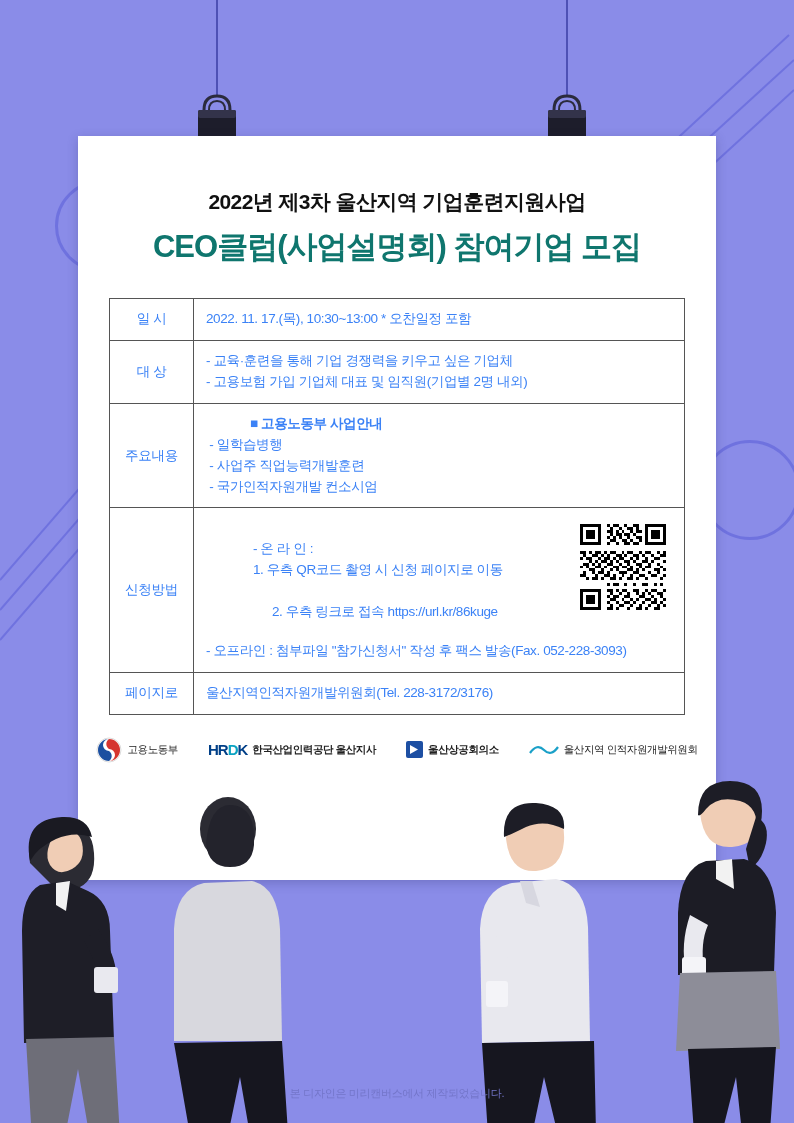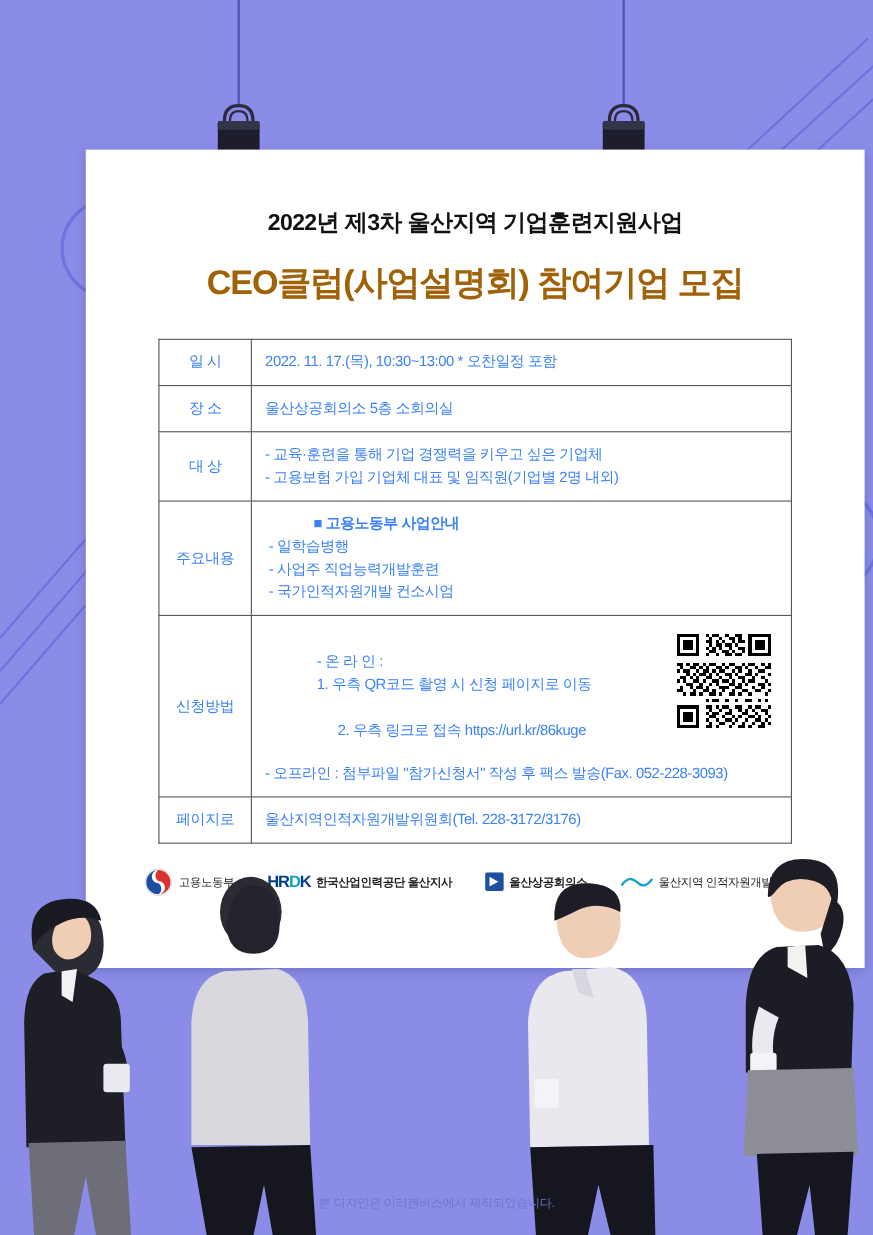--- a/index.html
+++ b/index.html
@@ -35,38 +35,38 @@
     position:absolute; width:2px; background:#4e51b5; top:0;
   }
   .clip {
     position:absolute; width:46px; height:54px;
   }
 
   
   .poster {
     position:absolute;
     left:78px; top:136px;
-    width:708px; height:744px;
+    width:638px; height:744px;
     background:#ffffff;
     box-shadow:0 3px 10px rgba(40,40,90,.25);
   }
   .title-sm {
     text-align:center;
     font-size:21px;
     font-weight:bold;
     color:#111;
     margin-top:52px;
     letter-spacing:-0.6px;
   }
   .title-lg {
     text-align:center;
     font-size:31px;
     font-weight:bold;
-    color:#a16207;
-    margin-top:20px;
+    color:#0f766e;
+    margin-top:10px;
     letter-spacing:-1px;
   }
 
   
   table.info {
     margin:30px auto 0 auto;
     width:576px;
     border-collapse:collapse;
     table-layout:fixed;
   }
@@ -160,26 +160,20 @@
 
   <div class="title-sm">2022년 제3차 울산지역 기업훈련지원사업</div>
   <div class="title-lg">CEO클럽(사업설명회) 참여기업 모집</div>
 
   <table class="info">
     <tbody>
         <tr>
       <td class="lbl">일   시</td>
       <td class="val">
         <span class="val-line">2022. 11. 17.(목), 10:30~13:00 * 오찬일정 포함</span>
-      </td>
-    </tr>
-    <tr>
-      <td class="lbl">장   소</td>
-      <td class="val">
-        <span class="val-line">울산상공회의소 5층 소회의실</span>
       </td>
     </tr>
     <tr>
       <td class="lbl">대   상</td>
       <td class="val">
         <span class="val-line">- 교육·훈련을 통해 기업 경쟁력을 키우고 싶은 기업체</span>
         <span class="val-line">- 고용보험 가입 기업체 대표 및 임직원(기업별 2명 내외)</span>
       </td>
     </tr>
     <tr>

